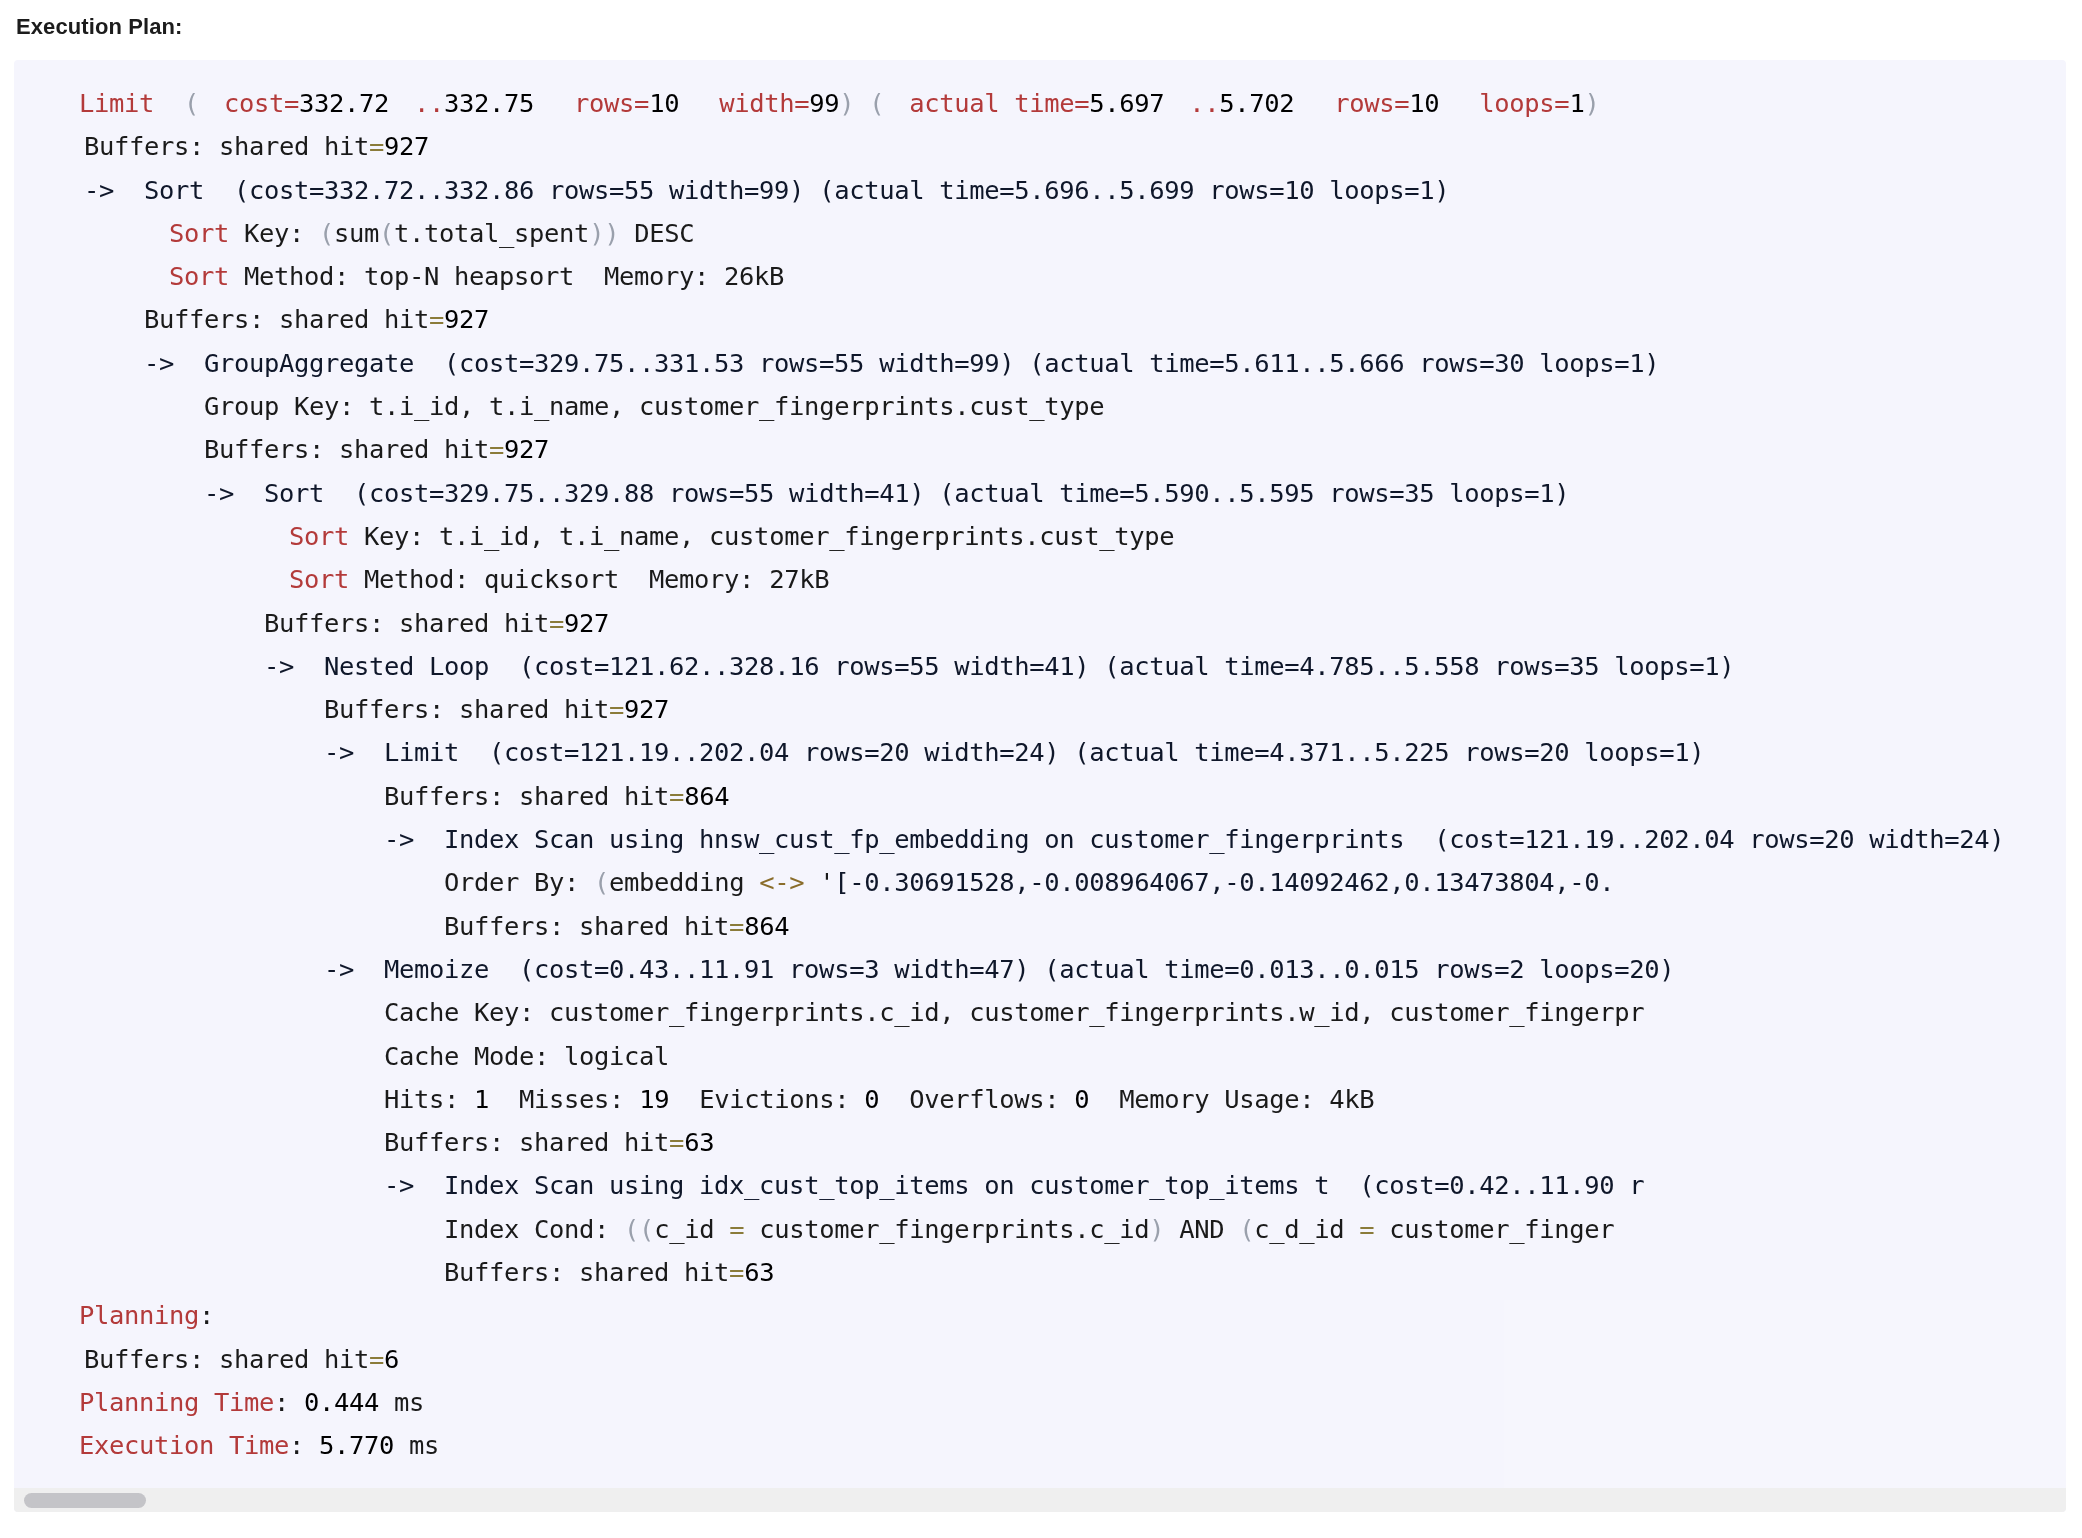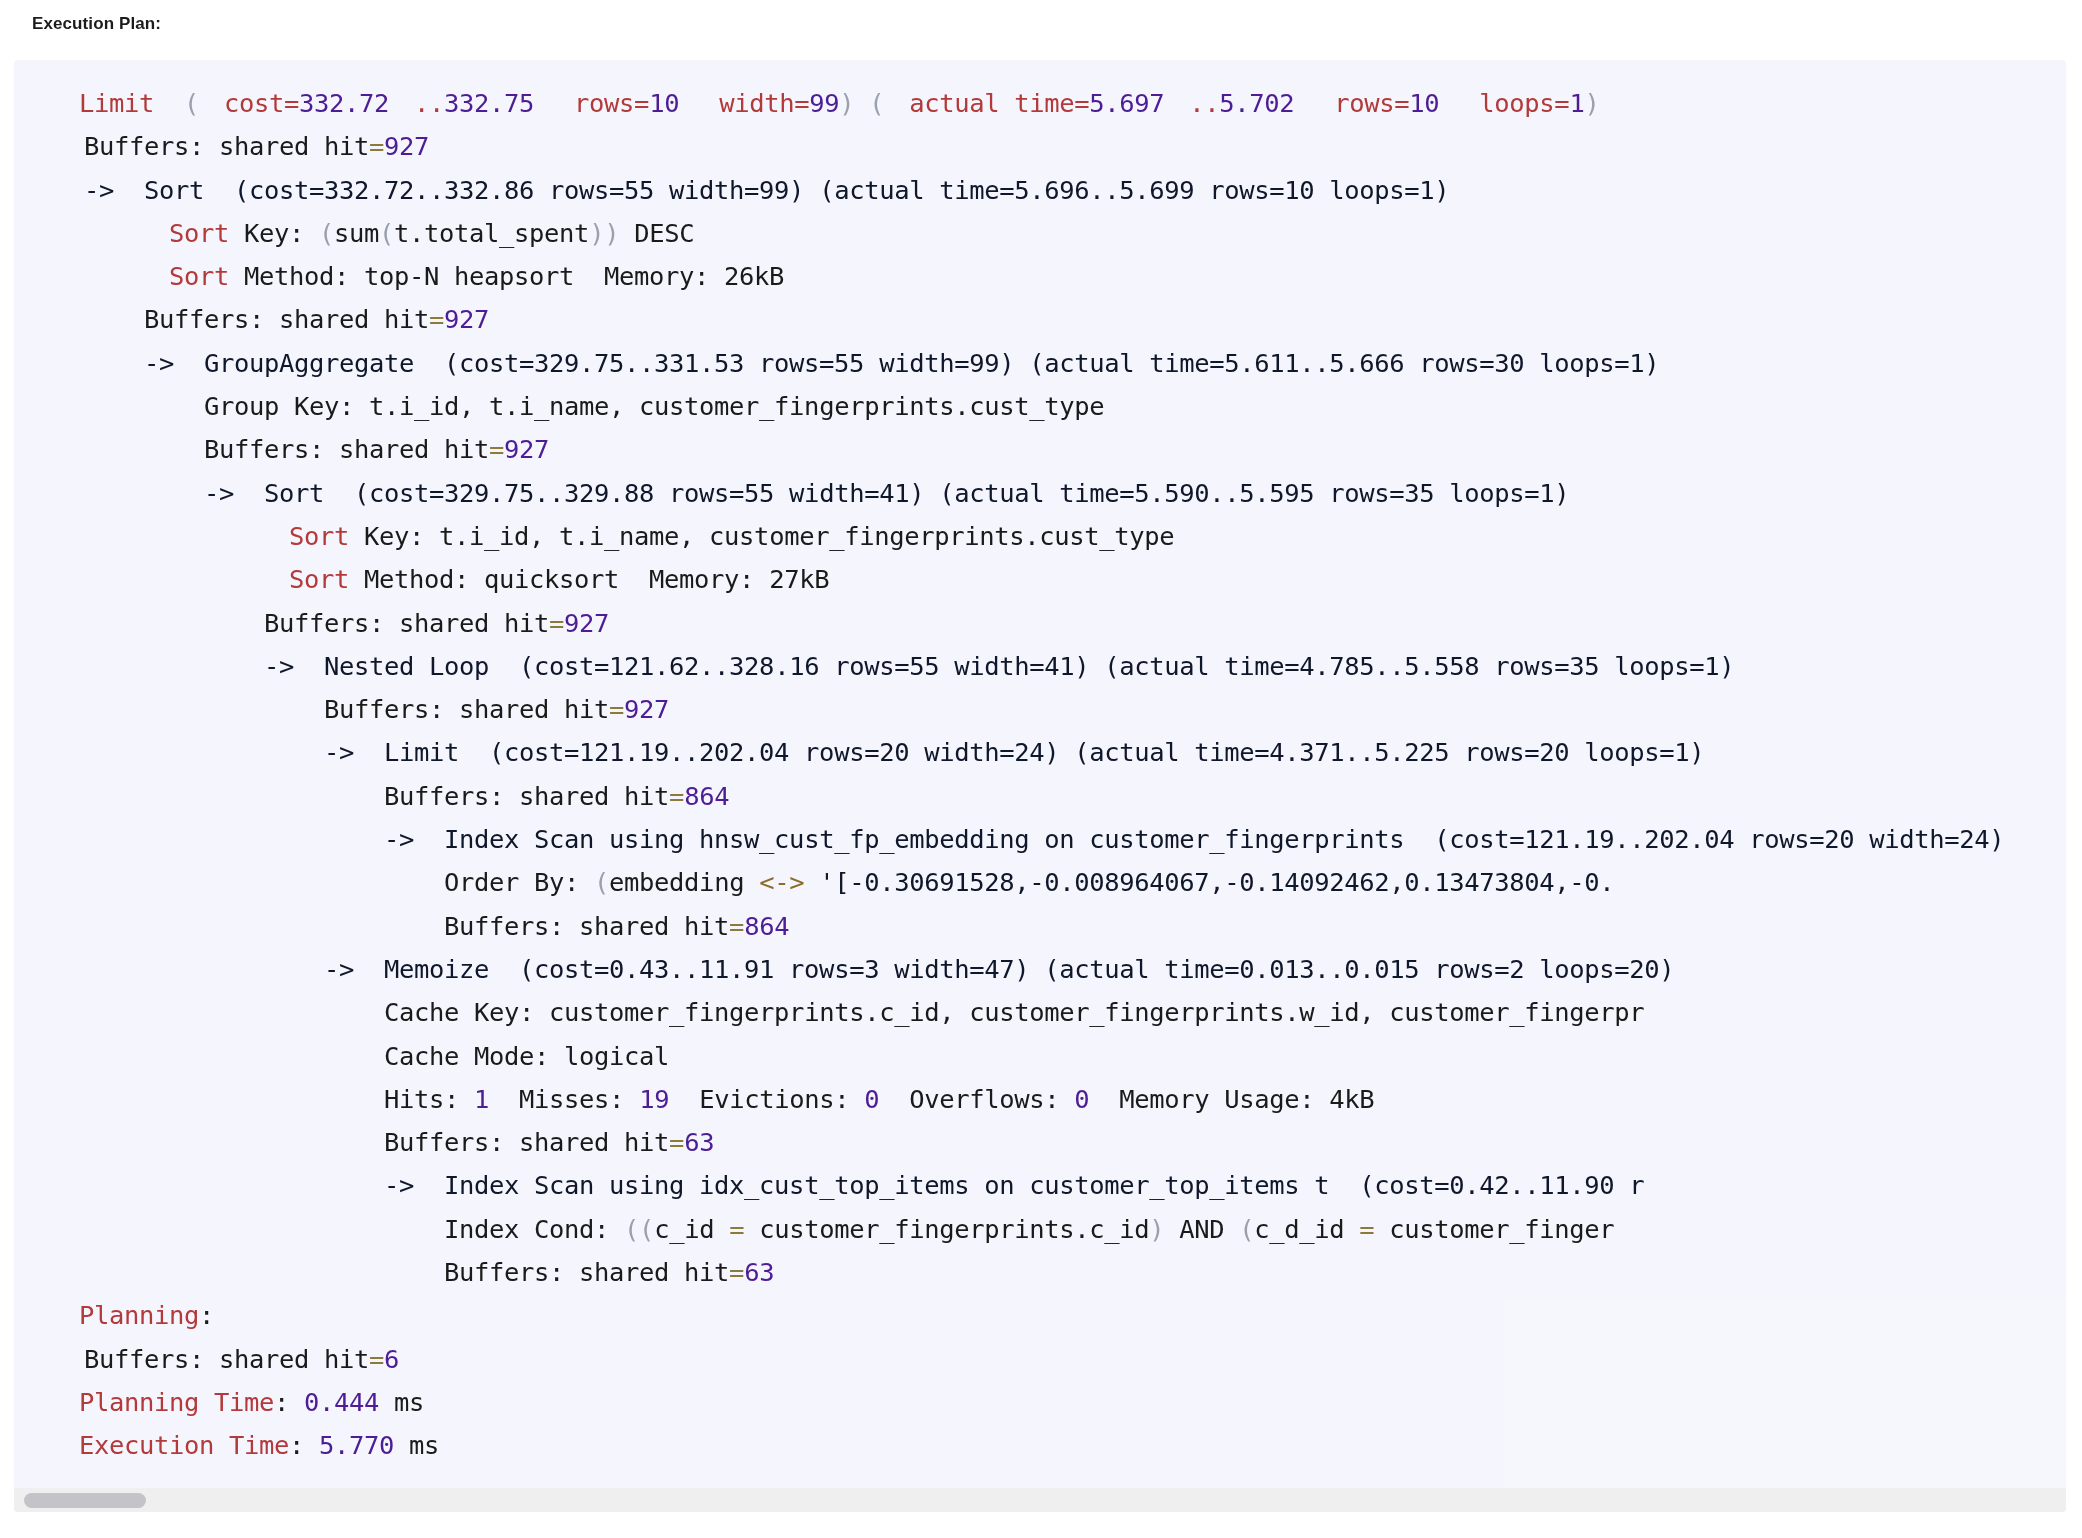--- a/index.html
+++ b/index.html
@@ -16,24 +16,24 @@
 
   #root {
     width: 2082px;
     height: 1538px;
     position: relative;
     box-sizing: border-box;
   }
 
   .plan-heading {
     font-family: "Liberation Sans", sans-serif;
-    font-size: 17px;
+    font-size: 22px;
     font-weight: bold;
     color: #1c1c1c;
-    padding: 14px 0 0 32px;
+    padding: 14px 0 0 16px;
     letter-spacing: 0.1px;
     line-height: 1.2;
   }
 
   .code-panel {
     position: absolute;
     left: 14px;
     top: 60px;
     width: 2052px;
     height: 1452px;
@@ -72,21 +72,21 @@
     white-space: pre;
     letter-spacing: -0.35px;
     -webkit-font-smoothing: antialiased;
   }
 
   pre.plan .ln { display: block; height: 43.3px; }
 
   
   .n-red   { color: #b33a3a; margin-left: 25px; }          
   .n-blue  { color: #0f172a; }          
-  .num     { color: #4c1d95; }          
+  .num     { color: #000000; }          
   .paren   { color: #9aa0ac; }          
   .eq      { color: #8a7b3a; }          
   .plain   { color: #1a1a1a; }          
   .op      { color: #8a6d2b; }          
 
   
   .hscroll-track {
     position: absolute;
     left: 0;
     bottom: 0;

